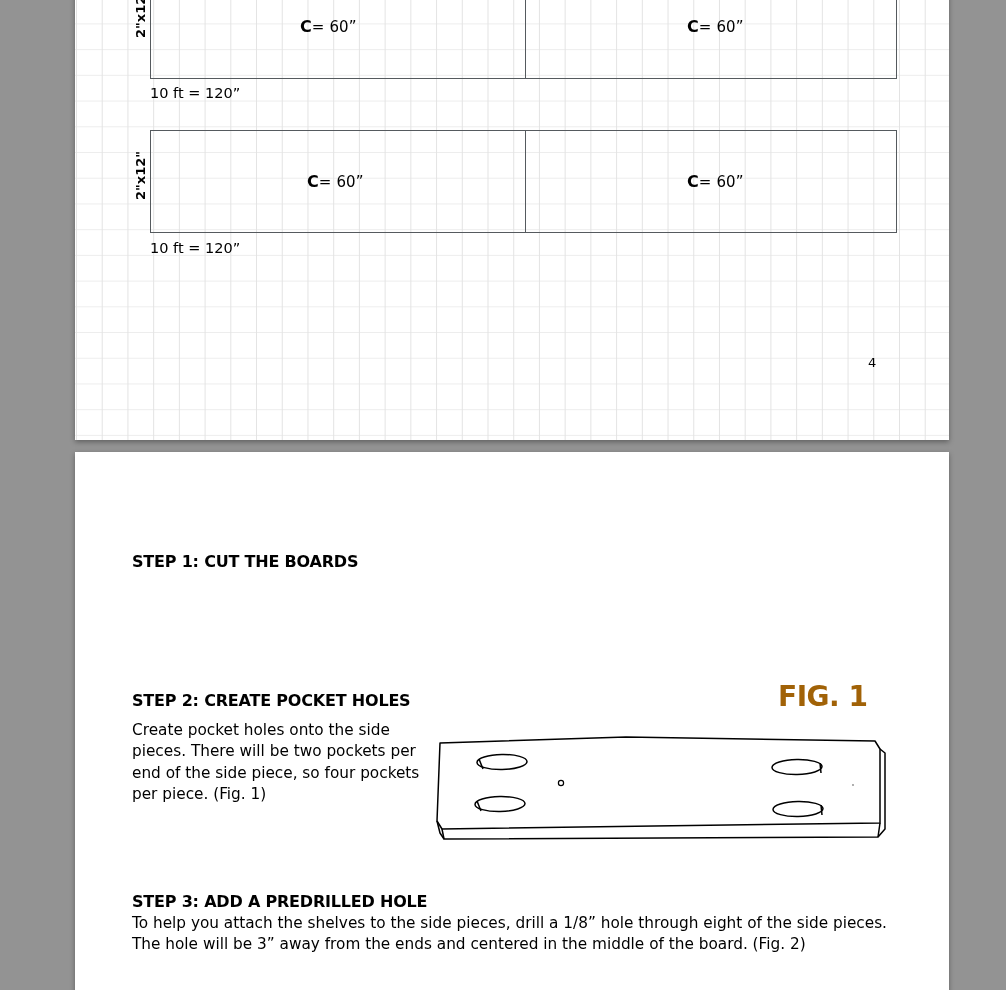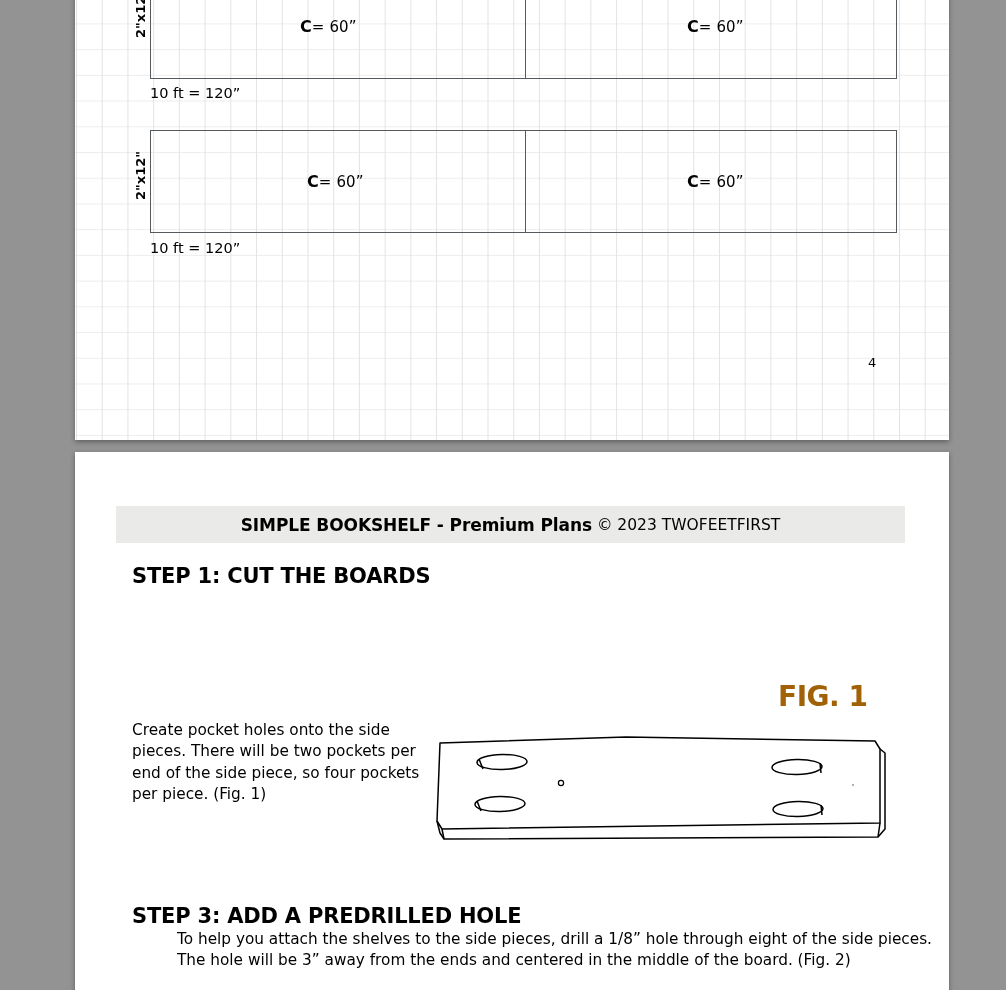--- a/index.html
+++ b/index.html
@@ -109,38 +109,37 @@
     letter-spacing: -0.1px;
   }
   .doc-header .title-light {
     font-size: 15.5px;
     font-weight: normal;
     margin-left: 5px;
   }
   .step-heading {
     position: absolute;
     left: 57px;
-    font-size: 21px;
+    font-size: 16px;
     font-weight: bold;
     letter-spacing: -0.2px;
     white-space: nowrap;
-    margin-top: 12px;
   }
   .step-body {
     position: absolute;
     left: 57px;
     font-size: 15.3px;
     line-height: 21.3px;
     color: #000;
   }
   #step1-body { top: 138px; width: 700px; }
   #step2-heading { top: 239px; }
   #step2-body { top: 268px; width: 296px; }
   #step3-heading { top: 440px; }
-  #step3-body { top: 477px; width: 760px; margin-left: 45px; }
+  #step3-body { top: 461px; width: 760px; }
 
   .fig-label {
     position: absolute;
     left: 703px;
     top: 228px;
     font-size: 28px;
     font-weight: bold;
     color: #a16207;
     letter-spacing: -0.5px;
   }
@@ -195,27 +194,24 @@
     </div>
 
     <div class="length-label" style="left:75px; top:500px; width:747px;">10 ft = 120”</div>
   </div>
 
   <div class="page-number" style="left:793px; top:615px;">4</div>
 </div>
 
 <div class="page" id="page-steps">
 
-  <div class="doc-header">
-    <span class="title-strong">SIMPLE BOOKSHELF - Premium Plans</span>
-      <span class="title-light">© 2023 TWOFEETFIRST</span>
-  </div>
 
   <div class="step-heading" style="top:100px;">STEP 1: CUT THE BOARDS</div>
 
+  <div class="step-heading" id="step2-heading">STEP 2: CREATE POCKET HOLES</div>
   <div class="step-body" id="step2-body">Create pocket holes onto the side pieces. There will be two pockets per end of the side piece, so four pockets per piece. (Fig. 1)</div>
 
   <div class="fig-label">FIG. 1</div>
 
   <svg id="fig1-drawing" viewBox="0 0 460 120">
     <g fill="none" stroke="#000" stroke-width="1.5" stroke-linejoin="round">
 
       <path d="M 10 14 L 196 8 L 445 12 L 450 20 L 450 94 L 12 100 L 7 92 Z"></path>
 
       <path d="M 12 100 L 14 110 L 448 108 L 450 94"></path>

